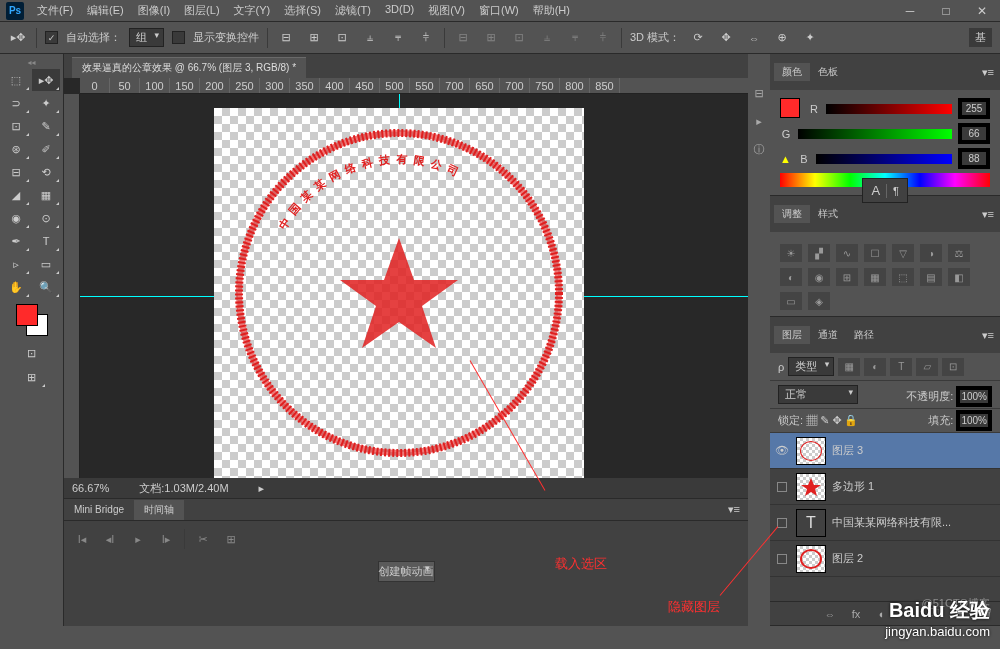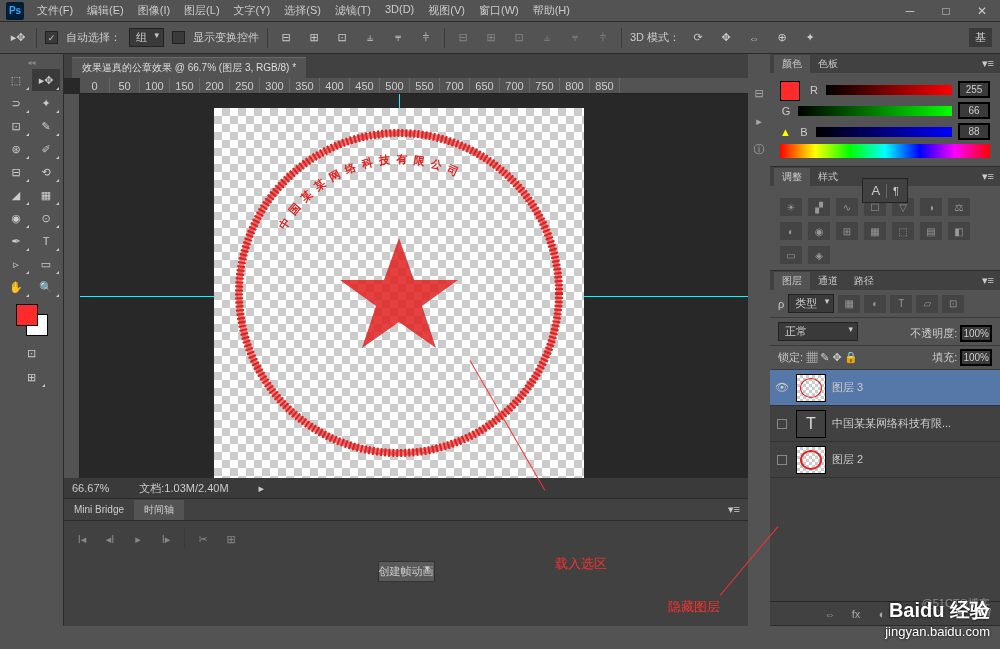--- a/index.html
+++ b/index.html
@@ -40,30 +40,30 @@
 .statusbar{height:20px;background:#3a3a3a;display:flex;align-items:center;padding:0 8px;font-size:10px;color:#aaa;gap:30px}
 .bottom-panel{height:128px;background:#414141;border-top:1px solid #2a2a2a}
 .bp-tabs{height:22px;display:flex;align-items:center;border-bottom:1px solid #2a2a2a}
 .bp-tab{padding:3px 10px;font-size:10px;cursor:pointer}
 .bp-tab.active{background:#535353}
 .bp-content{padding:8px;display:flex;align-items:center;gap:8px}
 .bp-btn{width:20px;height:16px;display:flex;align-items:center;justify-content:center;cursor:pointer;color:#888}
 .create-anim{background:#5a5a5a;border:1px solid #333;padding:2px 0;margin:10px auto;display:inline-block}
 .right{width:230px;background:#535353;display:flex;flex-direction:column}
 .panel{border-bottom:1px solid #2a2a2a}
-.panel-tabs{height:19px;background:#414141;display:flex;align-items:center;padding-left:4px}
+.panel-tabs{height:36px;background:#414141;display:flex;align-items:center;padding-left:4px}
 .panel-tab{padding:2px 8px;font-size:10px;cursor:pointer}
 .panel-tab.active{background:#535353}
 .color-panel{padding:8px 10px}
 .color-row{display:flex;align-items:center;gap:6px;margin-bottom:4px}
 .color-label{width:12px;text-align:center}
 .color-slider{flex:1;height:10px;background:linear-gradient(to right,#000,#f00);position:relative}
 .color-slider.g{background:linear-gradient(to right,#000,#0f0)}
 .color-slider.b{background:linear-gradient(to right,#000,#00f)}
-.color-val{width:32px;background:#3a3a3a;border:2px solid #000000;text-align:center;font-size:10px;padding:1px}
+.color-val{width:32px;background:#3a3a3a;border:4px solid #000000;text-align:center;font-size:10px;padding:1px}
 .spectrum{height:14px;background:linear-gradient(to right,#f00,#ff0,#0f0,#0ff,#00f,#f0f,#f00);margin-top:4px}
 .adjust-panel{padding:6px 10px}
 .adjust-icons{display:flex;flex-wrap:wrap;gap:6px;margin-top:6px}
 .adj-icon{width:22px;height:18px;background:#444;display:flex;align-items:center;justify-content:center;font-size:10px;color:#999}
 .layers-panel{flex:1;display:flex;flex-direction:column}
 .layers-opts{padding:4px 8px;display:flex;align-items:center;gap:4px;font-size:10px;border-bottom:1px solid #3a3a3a}
 .layers-opts2{padding:4px 8px;display:flex;align-items:flex-end;justify-content:space-between;font-size:10px;border-bottom:1px solid #3a3a3a}
 .layer-list{flex:1;background:#414141;overflow-y:auto}
 .layer-row{height:36px;display:flex;align-items:center;padding:0 4px;border-bottom:1px solid #333;gap:6px;cursor:pointer}
 .layer-row.selected{background:#5678a8}
@@ -344,20 +344,29 @@
           <div class="layer-vis">👁</div>
           <div class="layer-thumb">
               <div style="position:absolute;inset:3px;border:1px solid #e02020;border-radius:50%"></div>
             </div>
           <div class="layer-name">图层 3</div>
         </div>
         <div class="layer-row">
           <div class="layer-vis">
               <div style="width:10px;height:10px;border:1px solid #888"></div>
             </div>
+          <div class="layer-thumb"><svg width="28" height="26">
+                <polygon points="14,4 17,11 24,11 18,15 20,22 14,18 8,22 10,15 4,11 11,11" fill="#e02020"></polygon>
+              </svg></div>
+          <div class="layer-name">多边形 1</div>
+        </div>
+        <div class="layer-row">
+          <div class="layer-vis">
+              <div style="width:10px;height:10px;border:1px solid #888"></div>
+            </div>
           <div class="layer-thumb" style="background:#414141;color:#ddd;display:flex;align-items:center;justify-content:center;font-size:16px">T</div>
           <div class="layer-name">中国某某网络科技有限...</div>
         </div>
         <div class="layer-row">
           <div class="layer-vis">
               <div style="width:10px;height:10px;border:1px solid #888"></div>
             </div>
           <div class="layer-thumb">
               <div style="position:absolute;inset:3px;border:2px solid #e02020;border-radius:50%"></div>
             </div>

